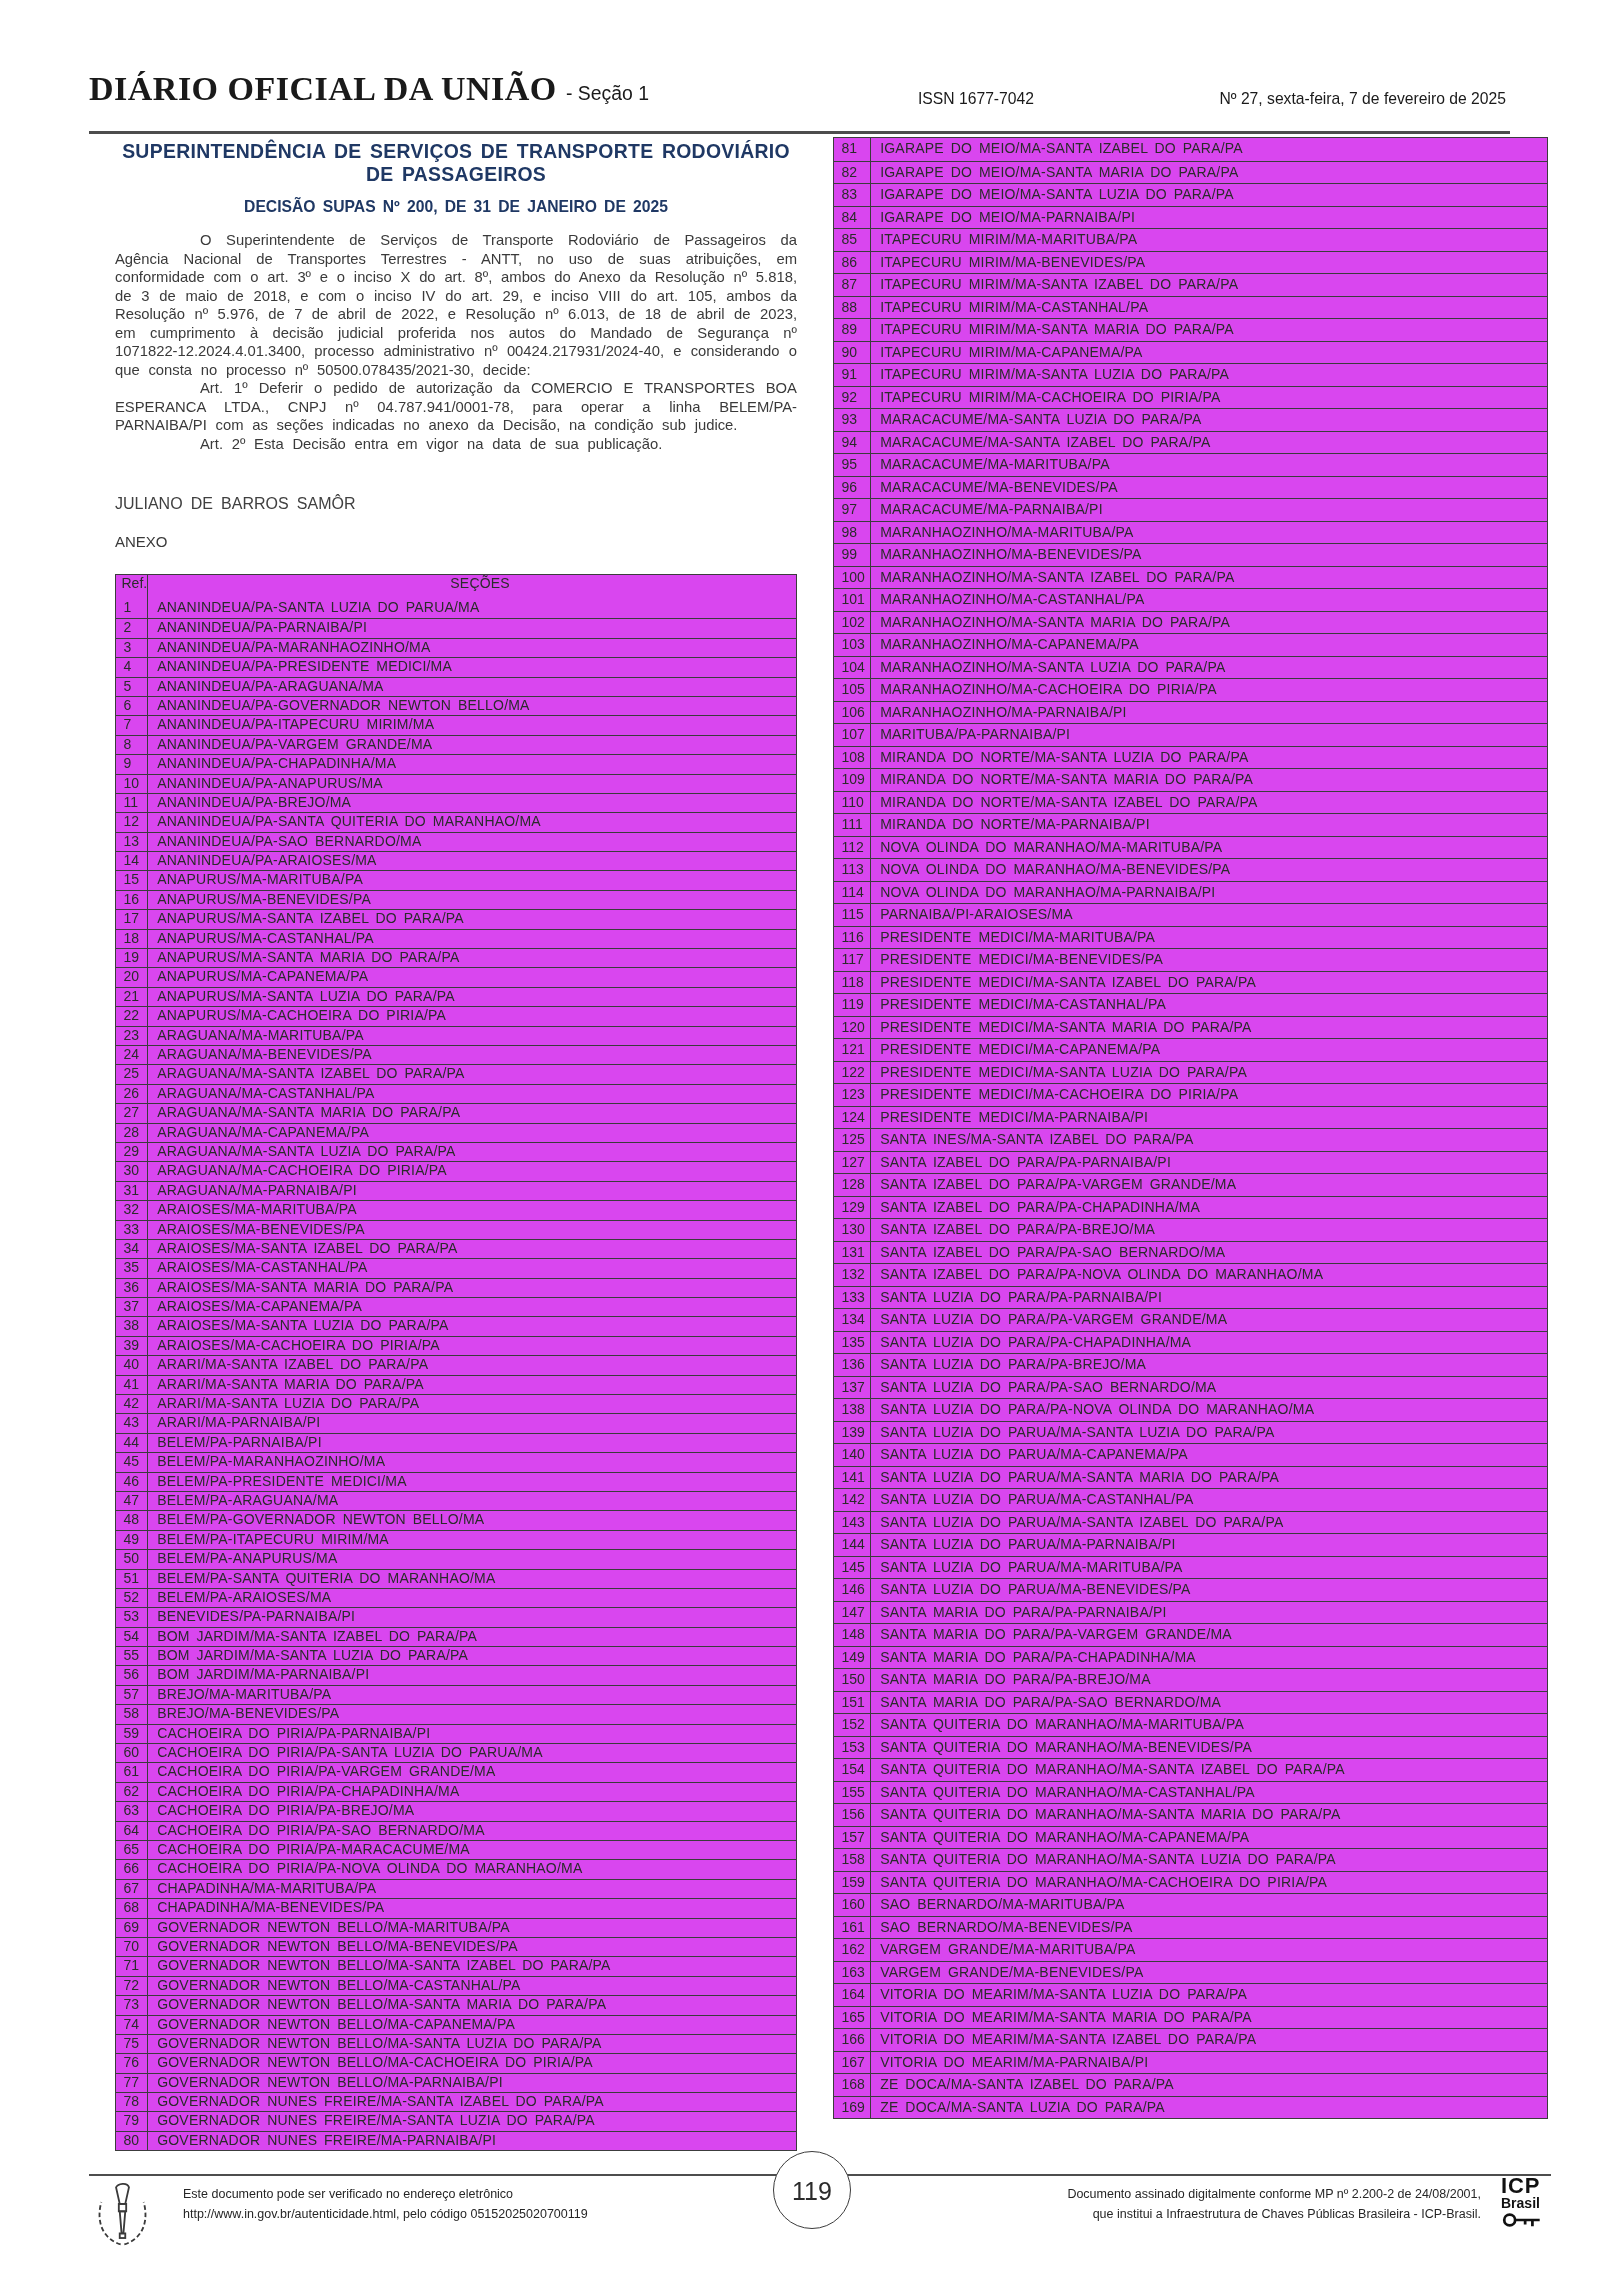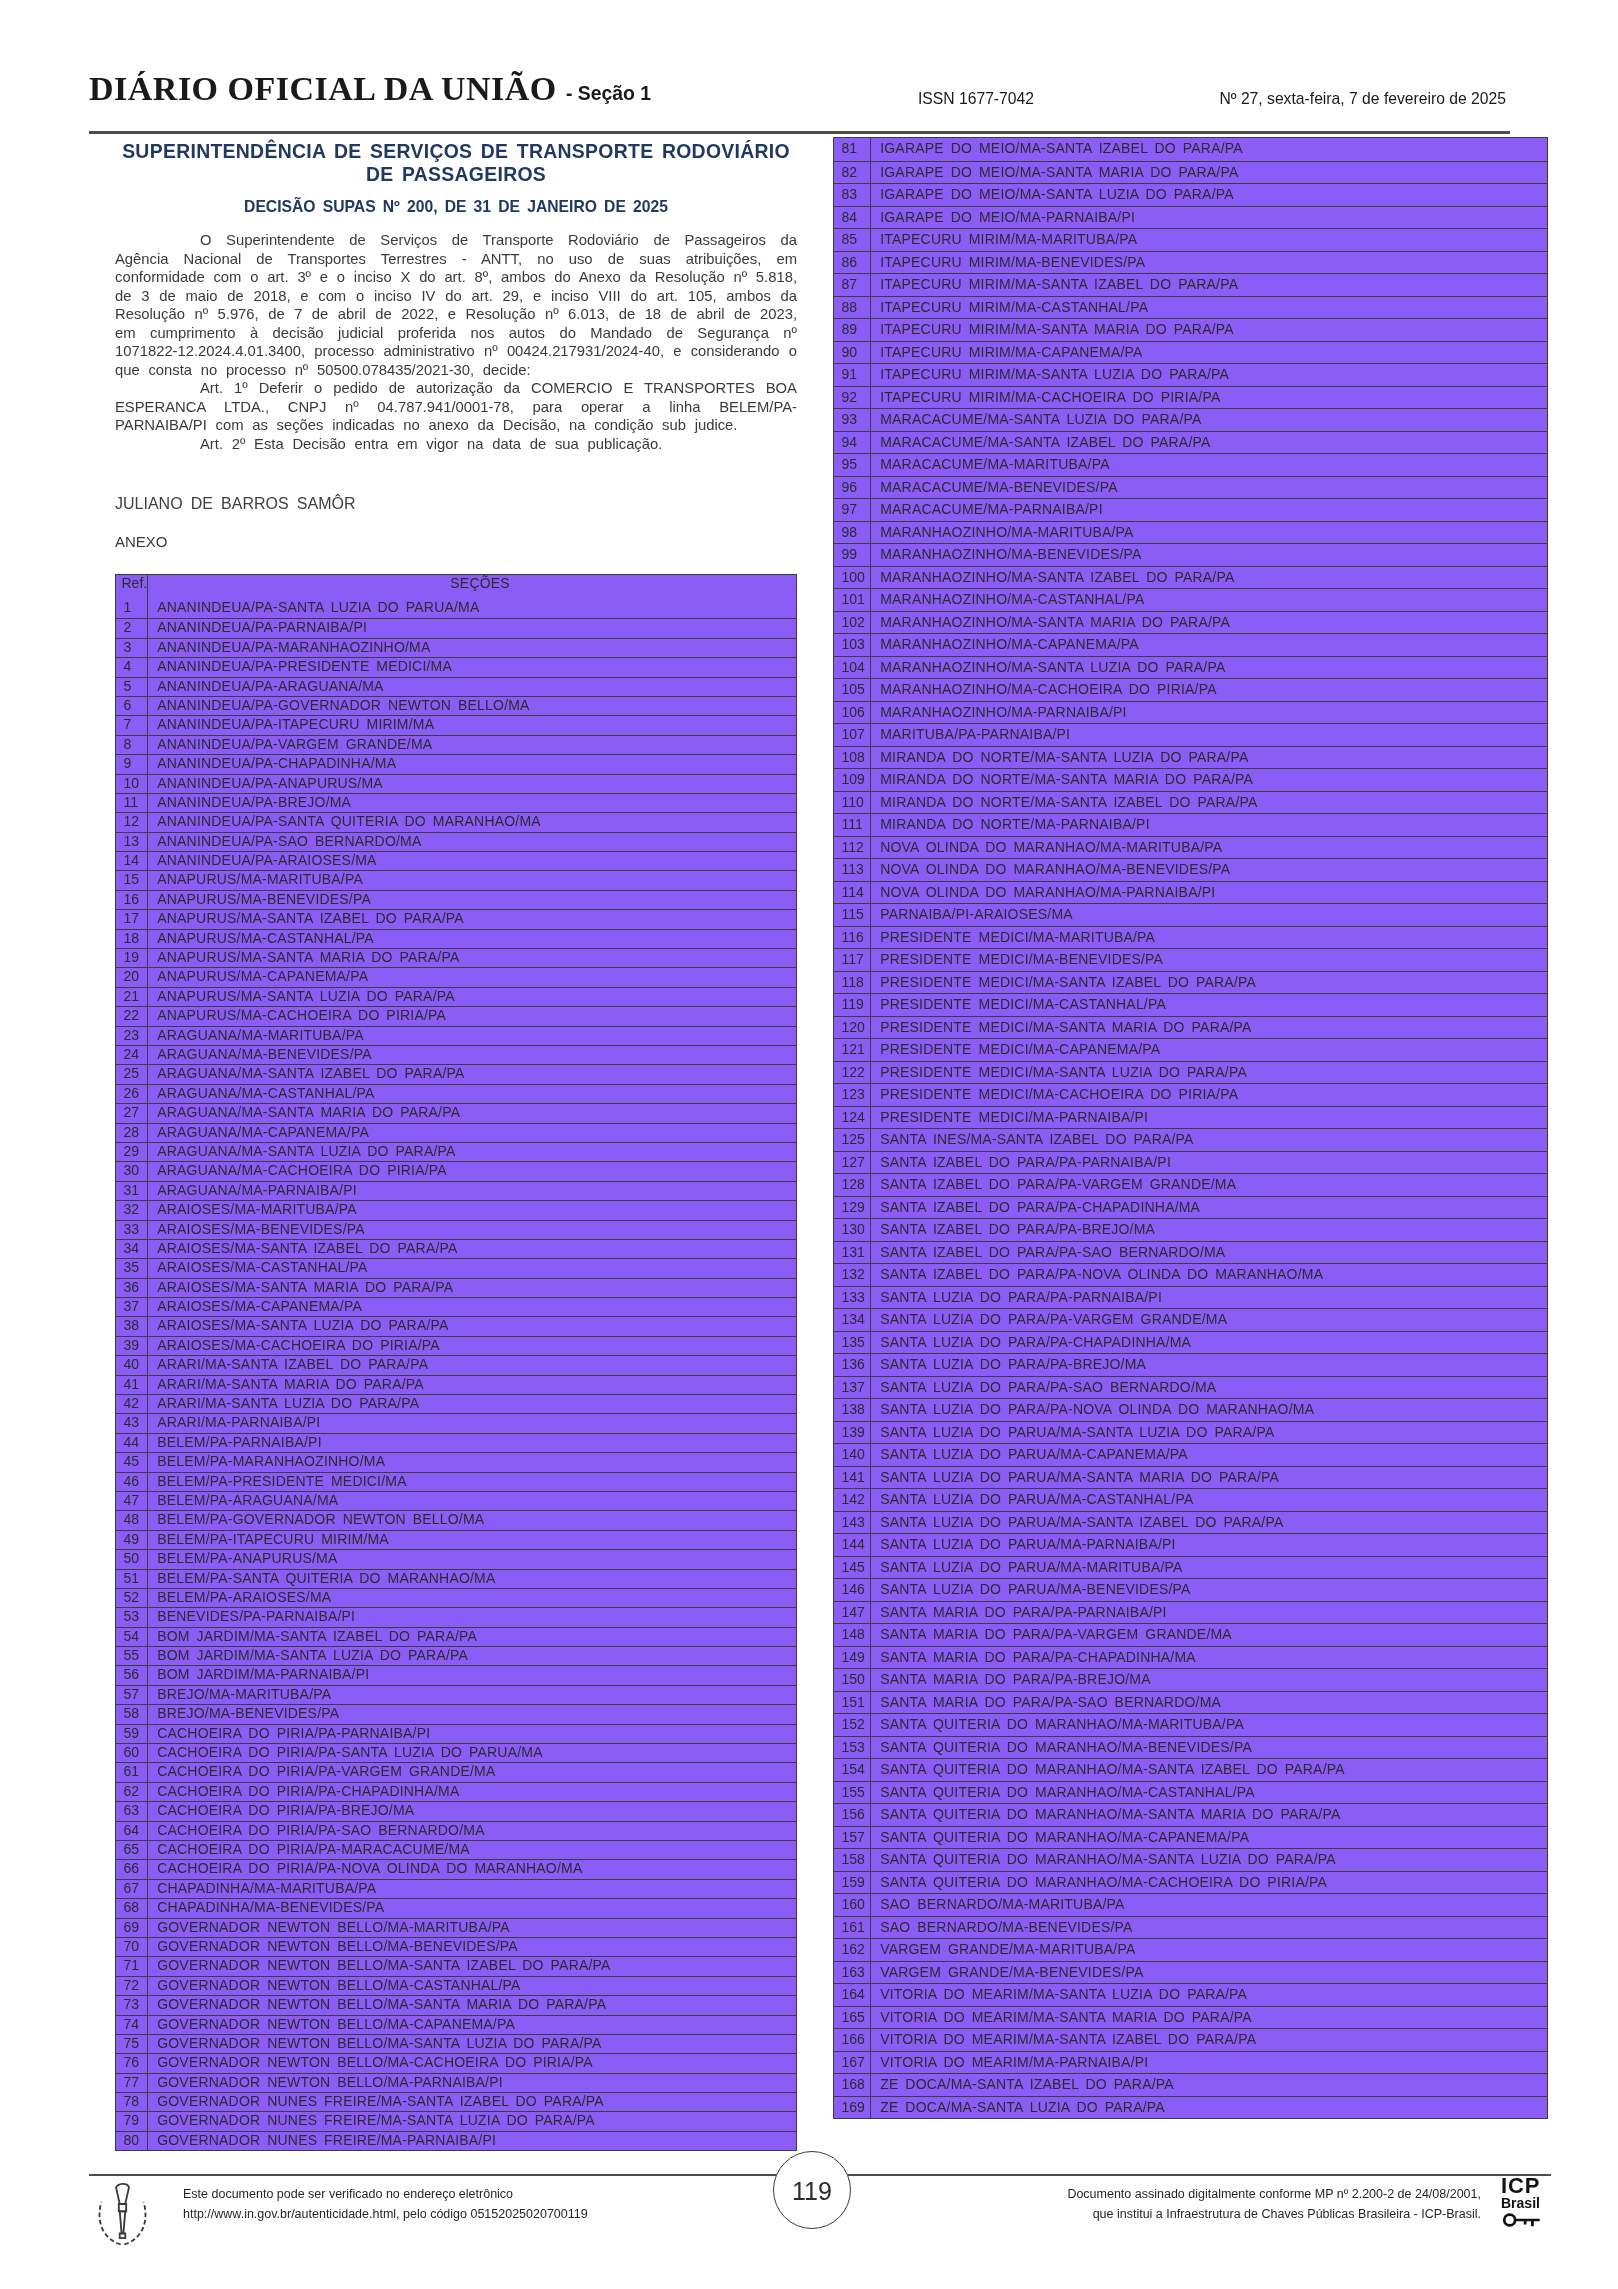--- a/index.html
+++ b/index.html
@@ -3,37 +3,37 @@
 <meta charset="utf-8">
 <style>
   html,body{margin:0;padding:0;background:#e8e8e8;}
   #page{position:relative;width:1619px;height:2290px;background:#ffffff;
         font-family:"Liberation Sans",sans-serif;color:#2e2e2e;overflow:hidden;}
 
   
   #masthead{position:absolute;left:89px;top:70px;font-family:"Liberation Serif",serif;
             font-weight:bold;font-size:34px;letter-spacing:0.5px;color:#1a1a1a;white-space:nowrap;}
   #masthead .section-tag{font-family:"Liberation Sans",sans-serif;font-size:19.4px;
-            font-weight:bold;margin-left:9.2px;letter-spacing:0;}
+            font-weight:normal;margin-left:9.2px;letter-spacing:0;}
   #issn{position:absolute;left:918px;top:90px;font-size:15.7px;color:#1a1a1a;}
   #edition{position:absolute;right:113px;top:90px;font-size:15.7px;color:#1a1a1a;white-space:nowrap;}
   #header-rule{position:absolute;left:89px;top:131px;width:1421px;height:2.8px;background:#4d4d4d;}
 
   
   .lcol{position:absolute;left:115px;width:682px;}
   #org-title{top:140px;text-align:center;font-weight:bold;font-size:19.4px;line-height:23px;
              color:#1f3864;letter-spacing:0.3px;word-spacing:2.8px;}
   #decision-title{top:198px;text-align:center;font-weight:bold;font-size:15.7px;color:#1f3864;word-spacing:2.8px;}
   #decision-body{top:231px;font-size:14.8px;line-height:18.5px;text-align:justify;color:#3a3a3a;word-spacing:4.6px;}
   #decision-body p{margin:0;text-indent:85px;}
   #signer{top:495px;text-align:left;font-size:16px;color:#404040;word-spacing:3.7px;}
   #annex-label{top:533px;font-size:15px;color:#3a3a3a;}
 
   
-  .dtable{position:absolute;box-sizing:border-box;border:1.8px solid #3c3c3c;background:#8b5cf6;}
+  .dtable{position:absolute;box-sizing:border-box;border:1.8px solid #3c3c3c;background:#d946ef;}
   #table-left{left:115px;top:574px;width:682px;}
   #table-right{left:833px;top:137px;width:715px;}
   .trow{display:flex;box-sizing:border-box;}
   .trow + .trow{border-top:0.9px solid #3c3c3c;}
   #table-left .trow{height:19.4px;line-height:17.5px;}
   #table-right .trow{height:22.5px;line-height:21px;}
   .cref{box-sizing:border-box;border-right:0.9px solid #3c3c3c;flex:0 0 32px;
         padding-left:7.4px;font-size:14px;color:#2b2b2b;}
   #table-right .cref{flex:0 0 37px;}
   .csec{flex:1;padding-left:9.2px;font-size:14px;color:#2b2b2b;letter-spacing:0.2px;word-spacing:2.8px;

